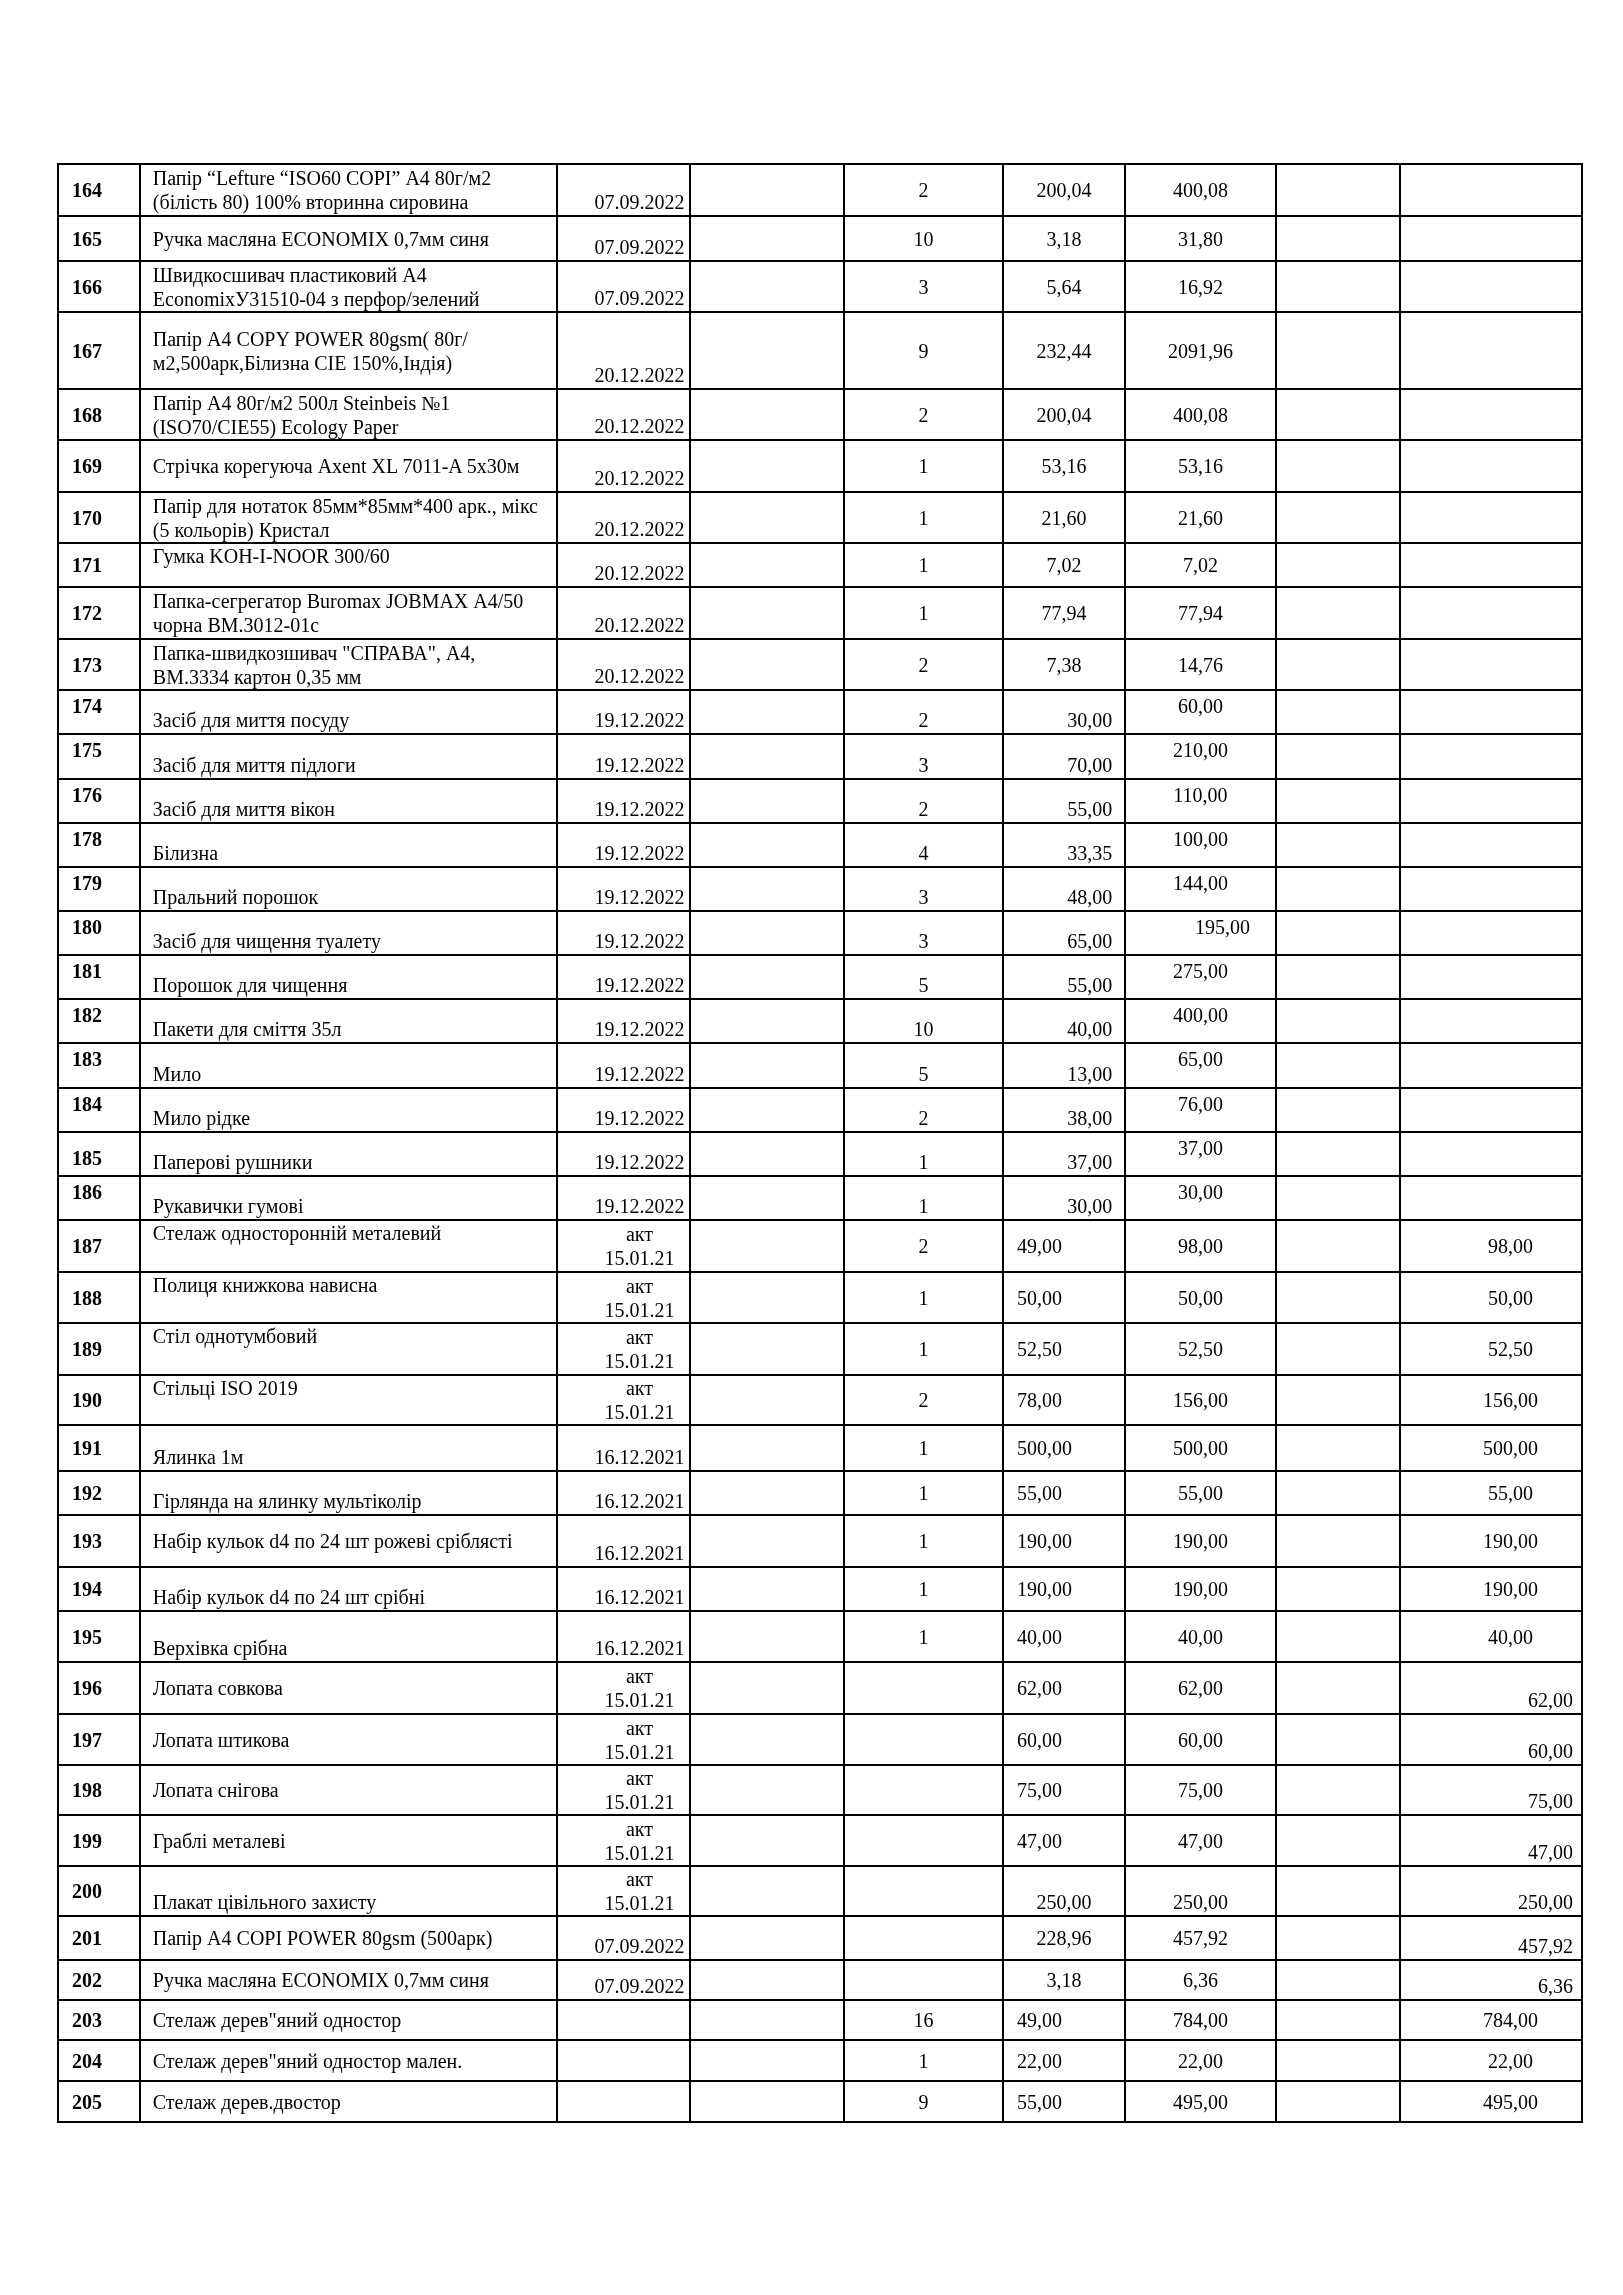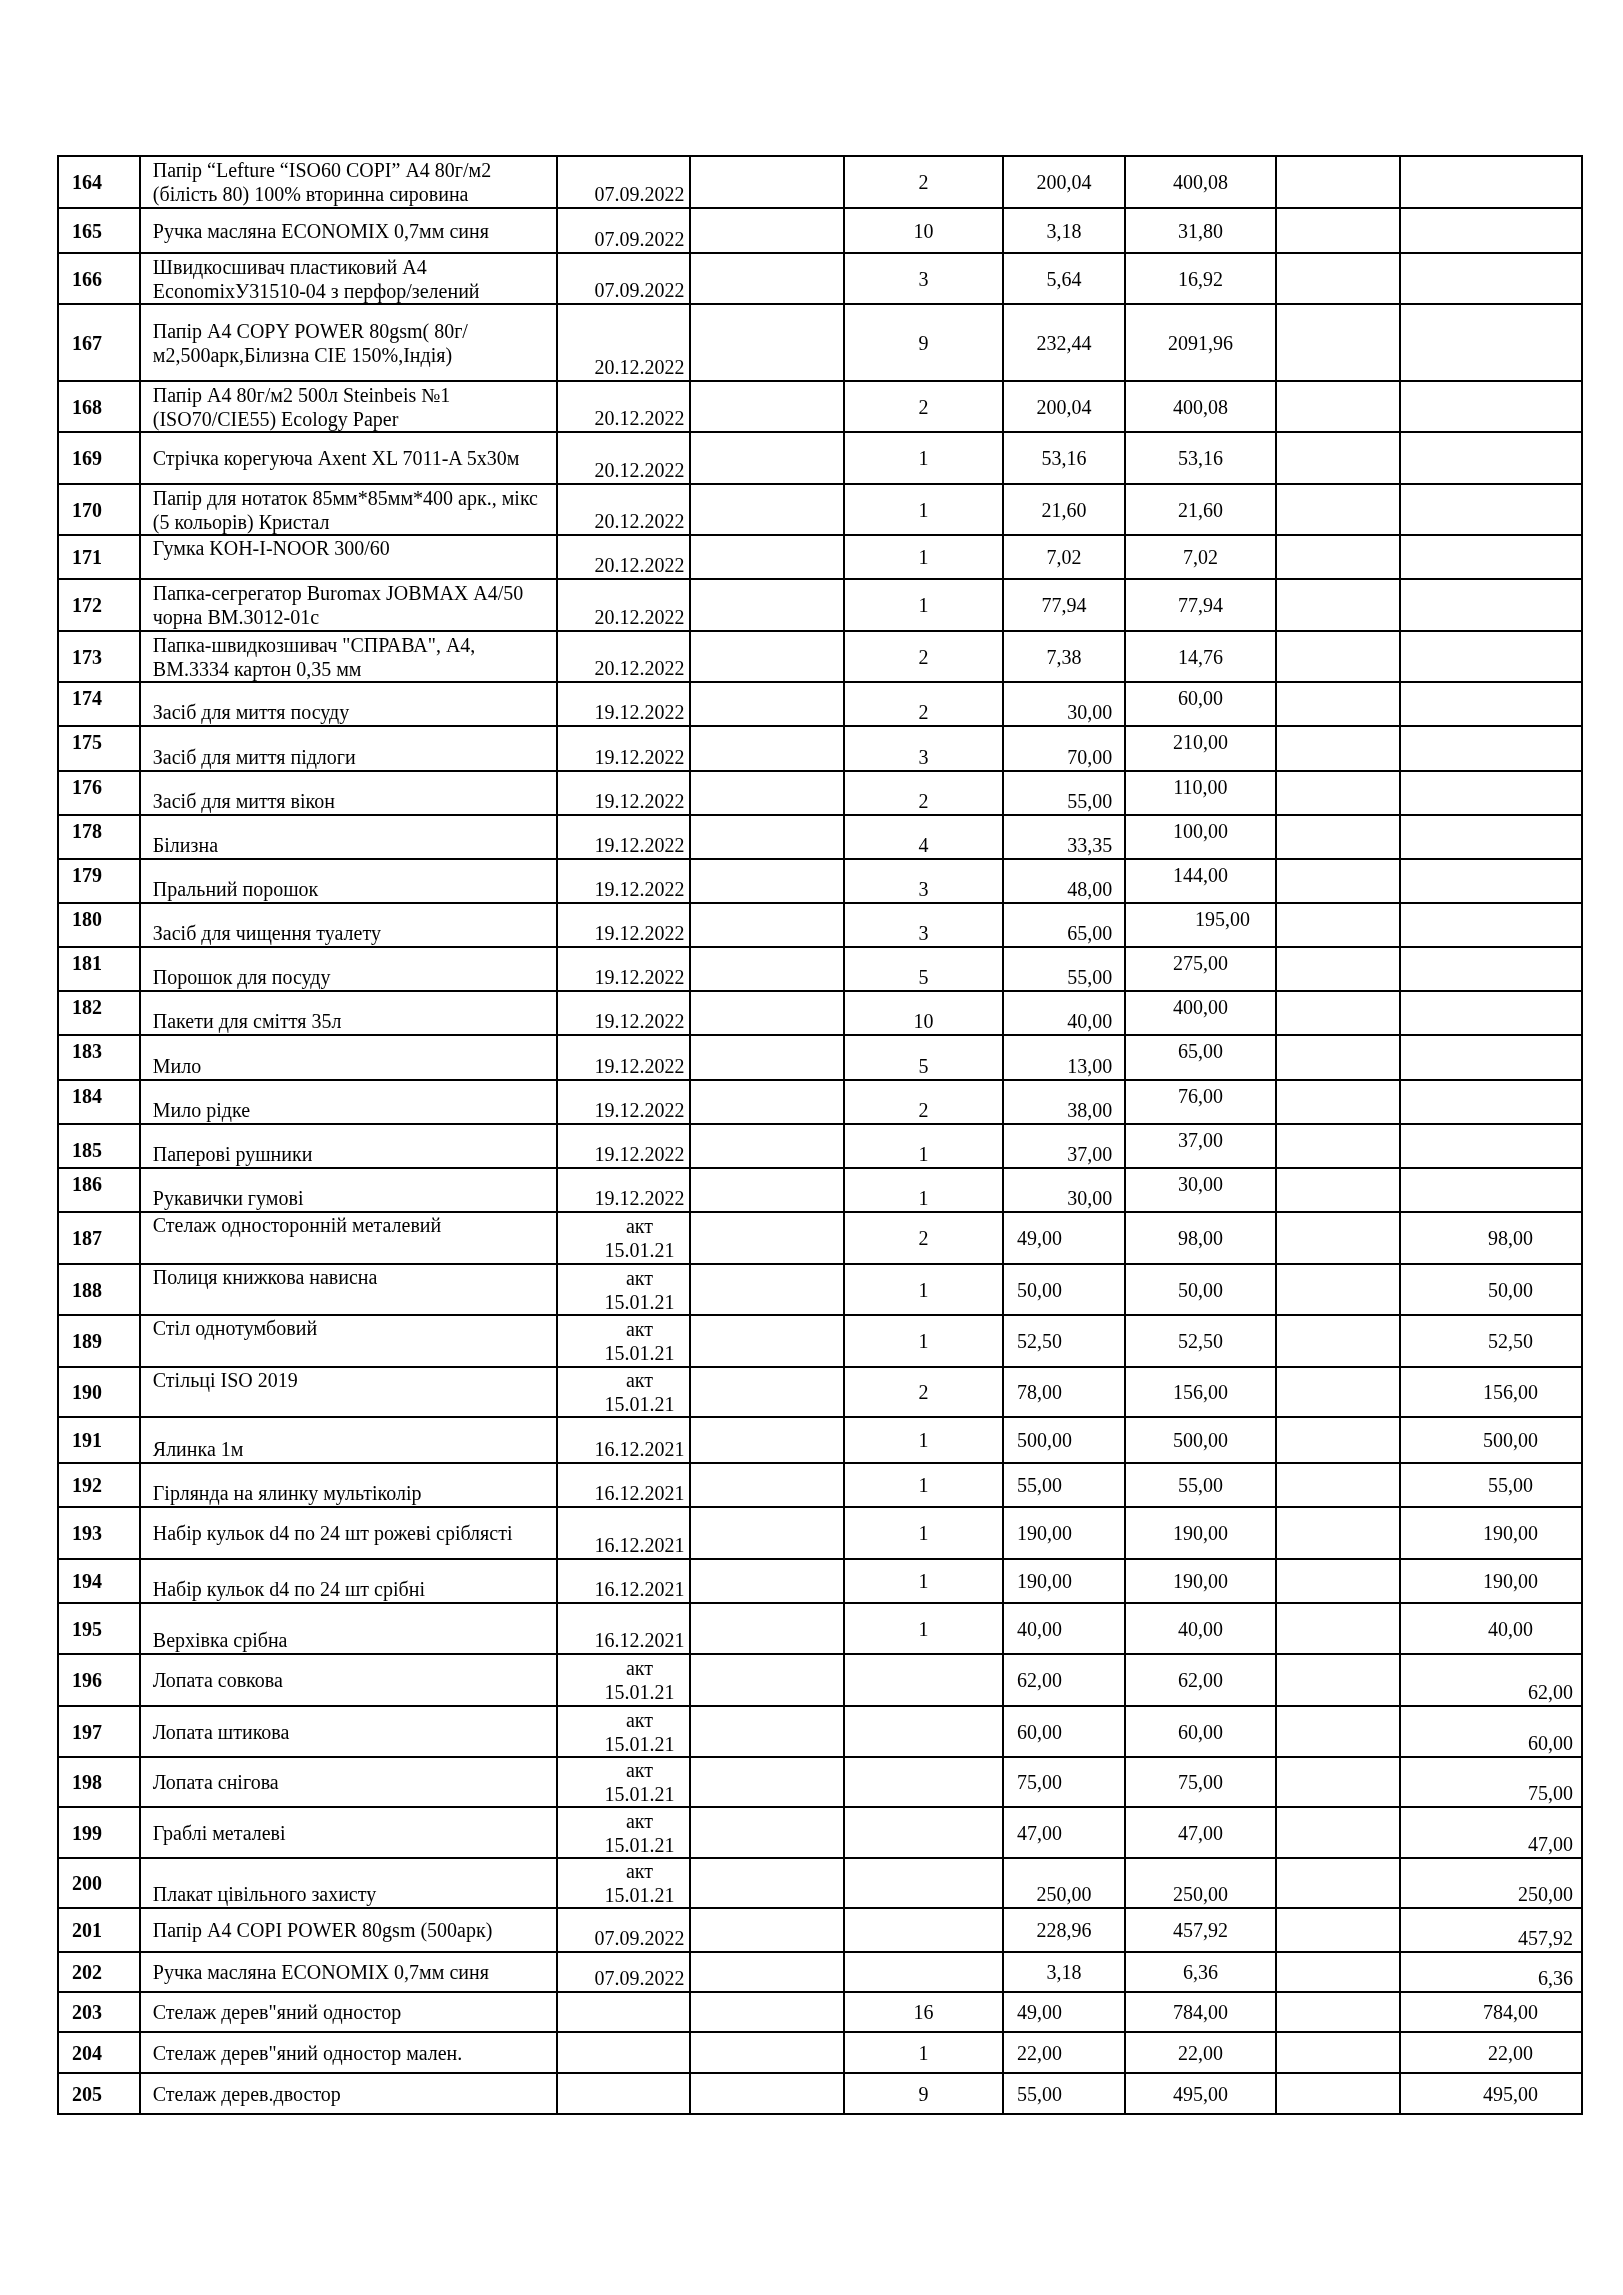--- a/index.html
+++ b/index.html
@@ -1,18 +1,18 @@
 <!DOCTYPE html>
 <html style="font-size:10.5px"><head>
 <meta charset="utf-8">
 <style>
   html, body { margin: 0; padding: 0; background: #ffffff; }
   body { width: 1623px; height: 2295px; position: relative; overflow: hidden;
          font-family: "Liberation Serif", "DejaVu Serif", serif; color: #000; }
-  #sheet { position: absolute; left: 57px; top: 155px; border-collapse: collapse; table-layout: fixed; }
+  #sheet { position: absolute; left: 57px; top: 163px; border-collapse: collapse; table-layout: fixed; }
   #sheet td { border: 2px solid #000; padding: 0; font-size: 20px; line-height: 24px; vertical-align: middle; position: relative; }
   #sheet td.num { font-weight: bold; text-align: left; padding-left: 13px; }
   #sheet td.name { text-align: left; padding-left: 11.8px; padding-right: 3.9px; }
   #sheet td.date { text-align: center; padding-left: 32px; }
   #sheet td.c { text-align: center; }
   #sheet td.r { text-align: right; padding-right: 11.8px; }
   #sheet td.l { text-align: left; padding-left: 13px; }
   .va-b { vertical-align: bottom !important; padding-bottom: 1.3px !important; }
   .va-t { vertical-align: top !important; }
 </style>
@@ -203,21 +203,21 @@
         <td class="date va-b">19.12.2022</td>
         <td class="c"></td>
         <td class="c va-b">3</td>
         <td class="r va-b">65,00</td>
         <td class="c va-t" style="padding-top: 2.6px; padding-left: 44px;">195,00</td>
         <td class="c"></td>
         <td class="c"></td>
       </tr>
       <tr style="height: 44px;">
         <td class="num va-t" style="padding-top: 2.6px;">181</td>
-        <td class="name va-b">Порошок для посуду</td>
+        <td class="name va-b">Порошок для чищення</td>
         <td class="date va-b">19.12.2022</td>
         <td class="c"></td>
         <td class="c va-b">5</td>
         <td class="r va-b">55,00</td>
         <td class="c va-t" style="padding-top: 2.6px;">275,00</td>
         <td class="c"></td>
         <td class="c"></td>
       </tr>
       <tr style="height: 44px;">
         <td class="num va-t" style="padding-top: 2.6px;">182</td>

